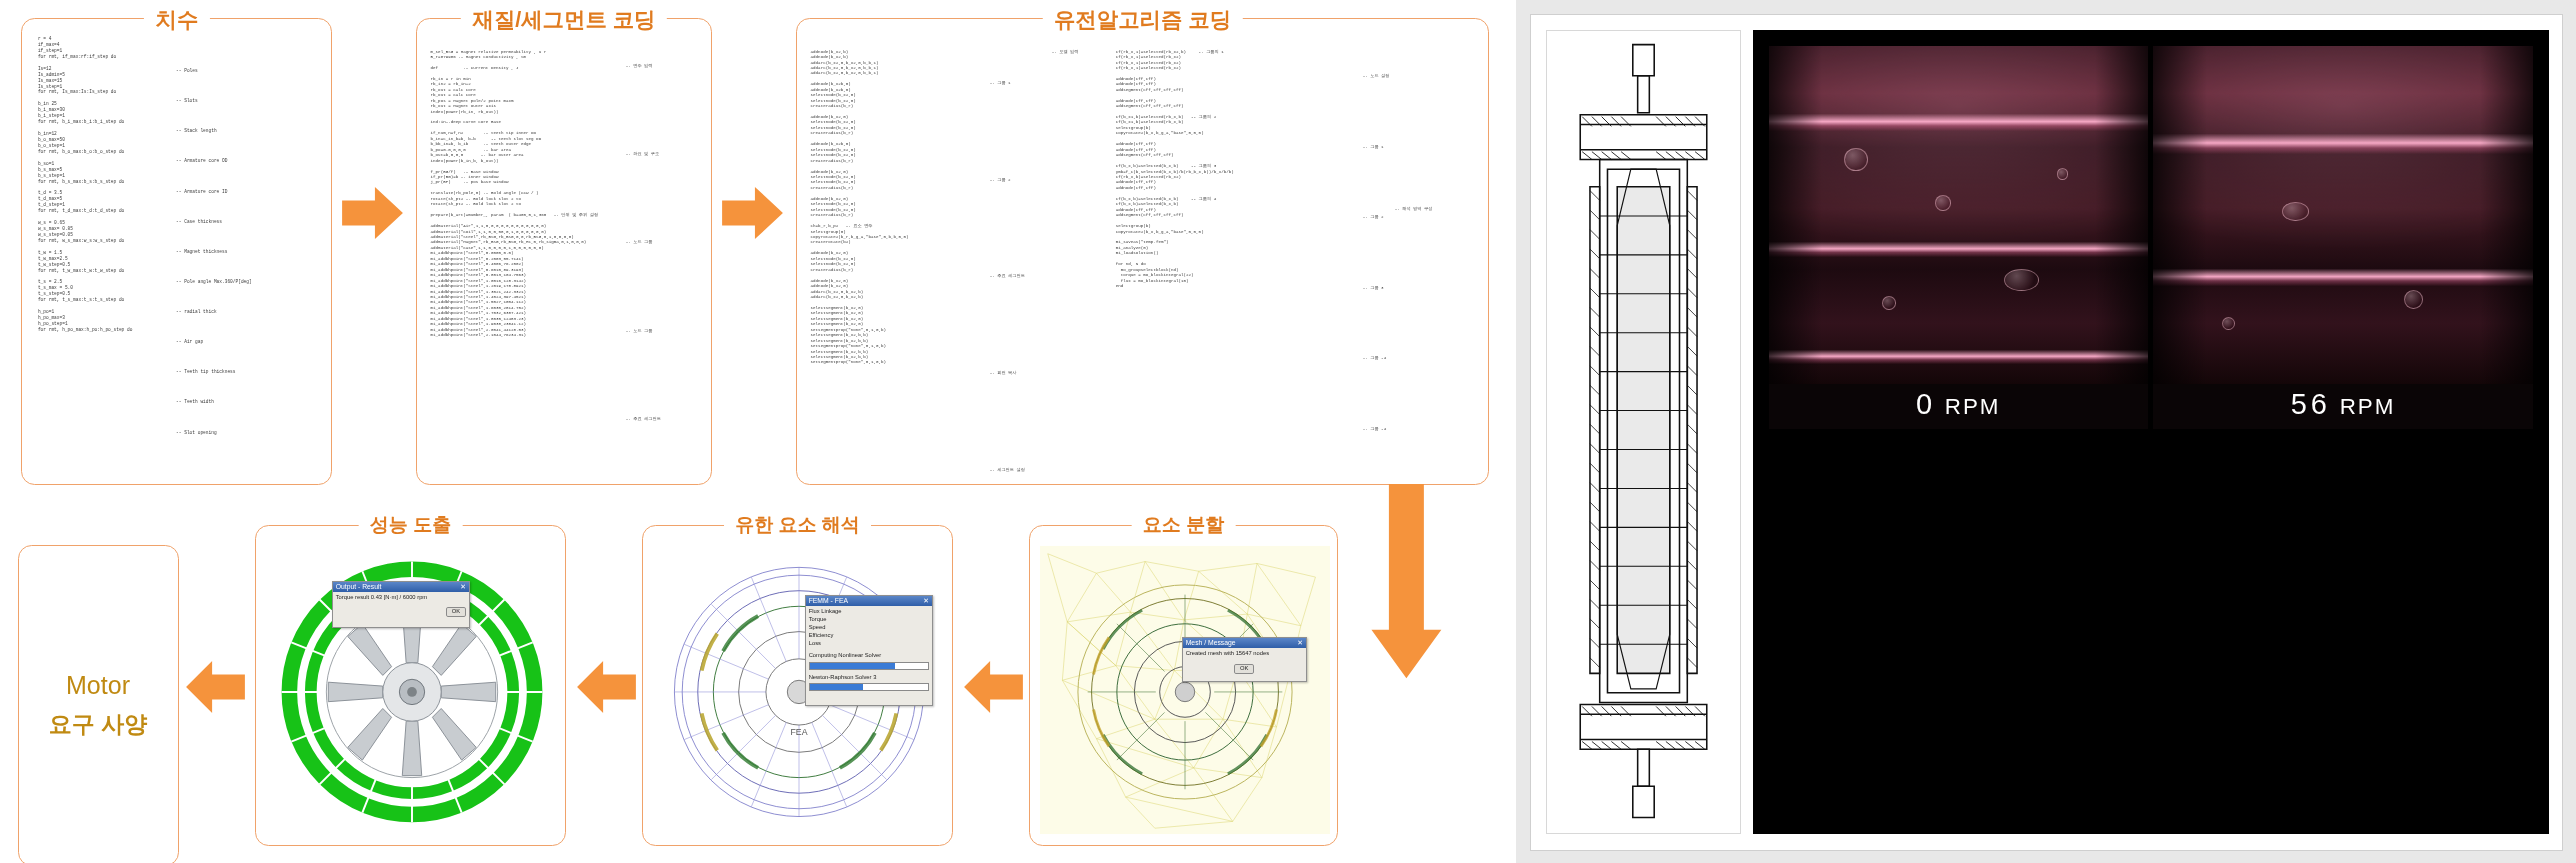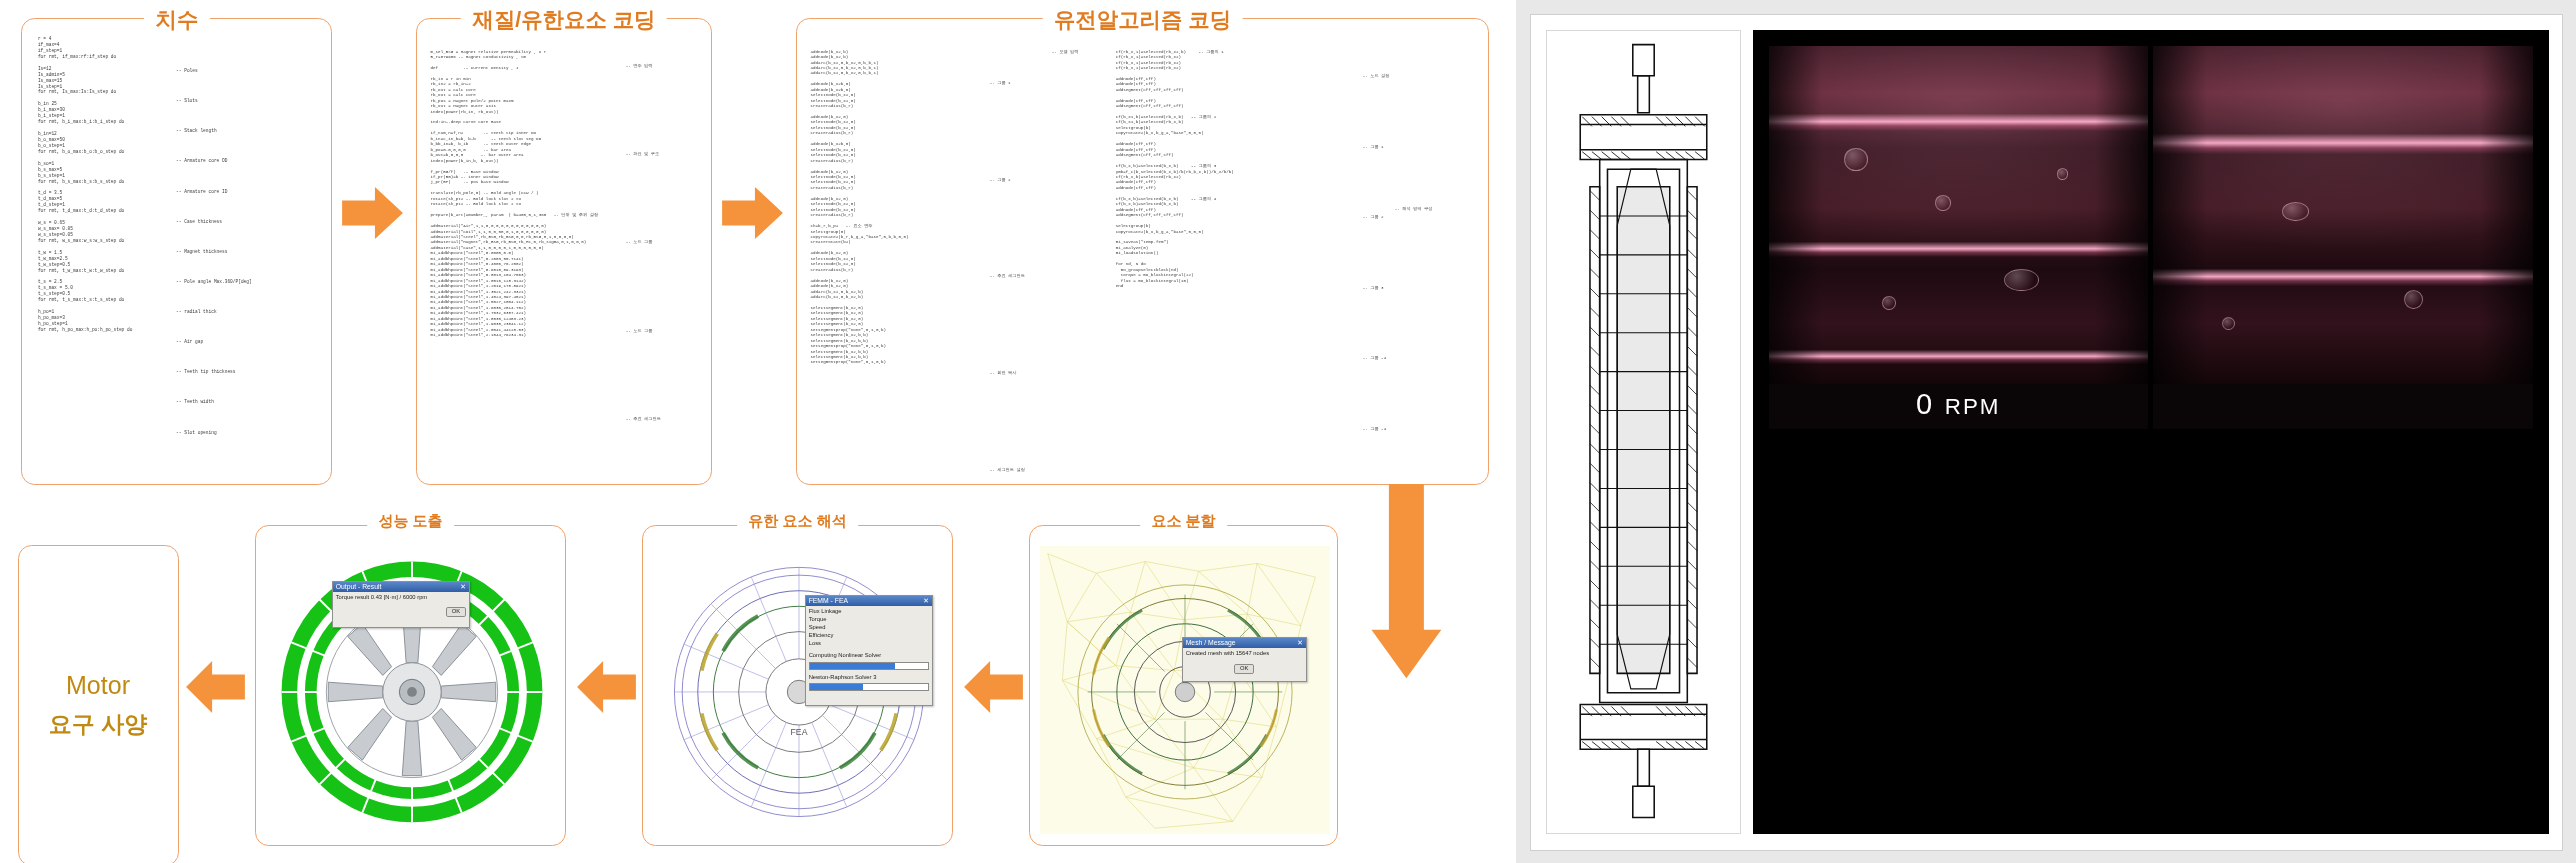--- a/index.html
+++ b/index.html
@@ -43,21 +43,21 @@
     left: 50%;
     transform: translateX(-50%);
     background: #ffffff;
     padding: 0 11.7px;
     color: #e07b1f;
     font-size: 21.4px;
     font-weight: bold;
     white-space: nowrap;
   }
   .panel-title.small {
-    font-size: 15px;
+    font-size: 19px;
   }
 
   .code-area {
     position: absolute;
     left: 9.7px;
     right: 9.7px;
     top: 17.5px;
     bottom: 7.8px;
     overflow: hidden;
     font-family: "Liberation Mono", monospace;
@@ -323,21 +323,21 @@
       </div>
     </div>
 
     <div class="arrow" style="left:342px; top:185px;">
       <svg width="62" height="56" viewBox="0 0 64 58">
           <polygon points="0,16 34,16 34,2 63,29 34,56 34,42 0,42" fill="#f5933c"></polygon>
         </svg>
     </div>
 
     <div class="panel-box" style="left:416px; top:17.5px; width:296px; height:467px;">
-      <div class="panel-title">재질/유한요소 코딩</div>
+      <div class="panel-title">재질/세그먼트 코딩</div>
       <div class="code-area" style="font-size:4.2px; line-height:1.3;">
         <div class="code-col" style="left:3.9px; top:13.6px;">m_sel_BSG = Magnet relative permeability , u r
 B_r=879986 -- Magnet conductivity , Sm
 
 def          -- Current Density , J
 
 rb_in = r in min
 rb_in2 = rb_in+2
 rb_out = Calc core
 rb_out = Calc core
@@ -860,20 +860,24 @@
         <div class="photo-cell">
           <div class="photo-img">
             <div class="band" style="top:26%; height:6%;"></div>
             <div class="band" style="top:66%; height:5%;"></div>
             <div class="vgrad-left"></div>
               <div class="vgrad-right"></div>
             <div class="bubble" style="left:34%; top:46%; width:25px; height:17.5px;"></div>
             <div class="bubble" style="left:66%; top:72%; width:17.5px; height:17.5px;"></div>
             <div class="bubble" style="left:18%; top:80%; width:11.7px; height:11.7px;"></div>
           </div>
+          <div class="rpm-label">
+            <span class="num">56</span>
+            <span class="unit">RPM</span>
+          </div>
         </div>
 
 
       </div>
     </div>
   </div>
 
 </div>
 
 

